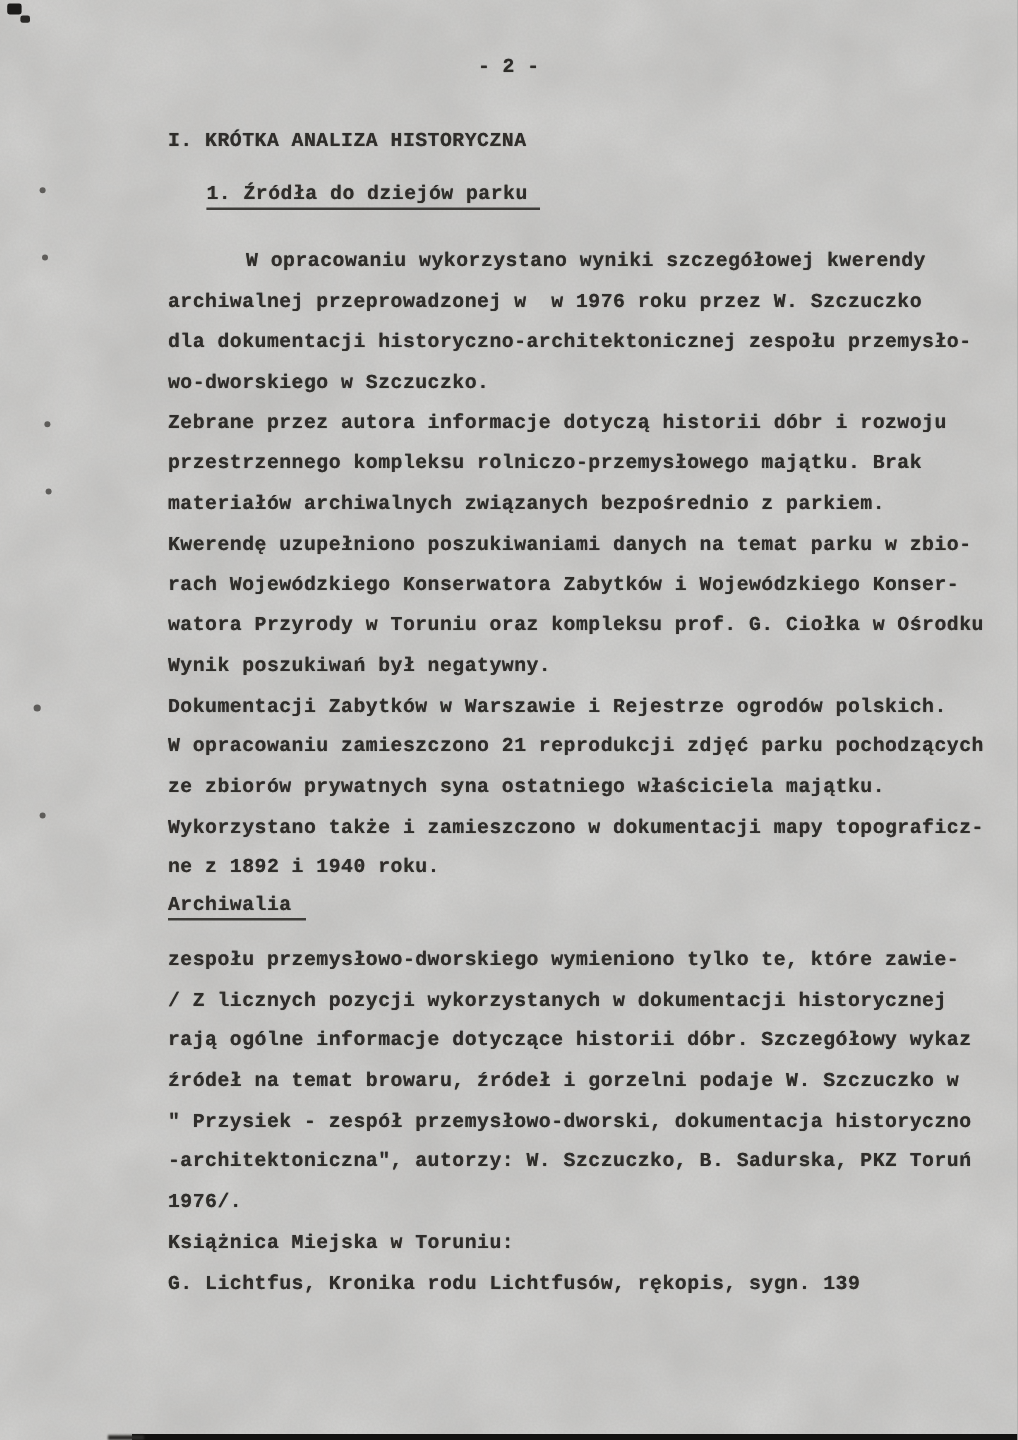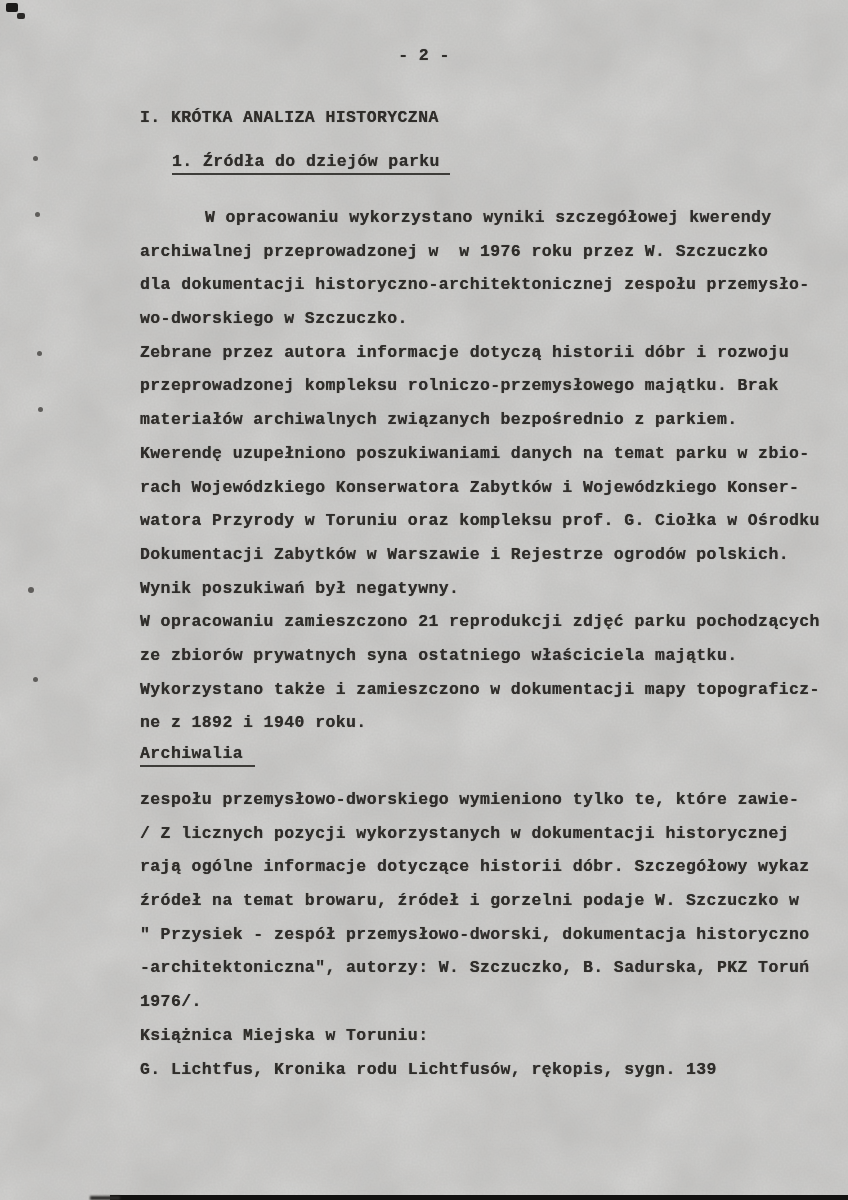--- a/index.html
+++ b/index.html
@@ -118,27 +118,27 @@
     <div class="typed chapter-heading">I. KRÓTKA ANALIZA HISTORYCZNA</div>
 
     <div class="typed section-heading">1. Źródła do dziejów parku</div>
 
     <div class="body-block">
       <div class="typed line indent">W opracowaniu wykorzystano wyniki szczegółowej kwerendy</div>
       <div class="typed line">archiwalnej przeprowadzonej w  w 1976 roku przez W. Szczuczko</div>
       <div class="typed line">dla dokumentacji historyczno-architektonicznej zespołu przemysło-</div>
       <div class="typed line">wo-dworskiego w Szczuczko.</div>
       <div class="typed line">Zebrane przez autora informacje dotyczą historii dóbr i rozwoju</div>
-      <div class="typed line">przeprowadzonej kompleksu rolniczo-przemysłowego majątku. Brak</div>
+      <div class="typed line">przestrzennego kompleksu rolniczo-przemysłowego majątku. Brak</div>
       <div class="typed line">materiałów archiwalnych związanych bezpośrednio z parkiem.</div>
       <div class="typed line">Kwerendę uzupełniono poszukiwaniami danych na temat parku w zbio-</div>
       <div class="typed line">rach Wojewódzkiego Konserwatora Zabytków i Wojewódzkiego Konser-</div>
       <div class="typed line">watora Przyrody w Toruniu oraz kompleksu prof. G. Ciołka w Ośrodku</div>
+      <div class="typed line">Wynik poszukiwań był negatywny.</div>
       <div class="typed line">Dokumentacji Zabytków w Warszawie i Rejestrze ogrodów polskich.</div>
-      <div class="typed line">Wynik poszukiwań był negatywny.</div>
       <div class="typed line">W opracowaniu zamieszczono 21 reprodukcji zdjęć parku pochodzących</div>
       <div class="typed line">ze zbiorów prywatnych syna ostatniego właściciela majątku.</div>
       <div class="typed line">Wykorzystano także i zamieszczono w dokumentacji mapy topograficz-</div>
       <div class="typed line">ne z 1892 i 1940 roku.</div>
     </div>
 
     <div class="typed archiwalia-heading">Archiwalia</div>
 
     <div class="sources-block">
       <div class="typed line">zespołu przemysłowo-dworskiego wymieniono tylko te, które zawie-</div>

